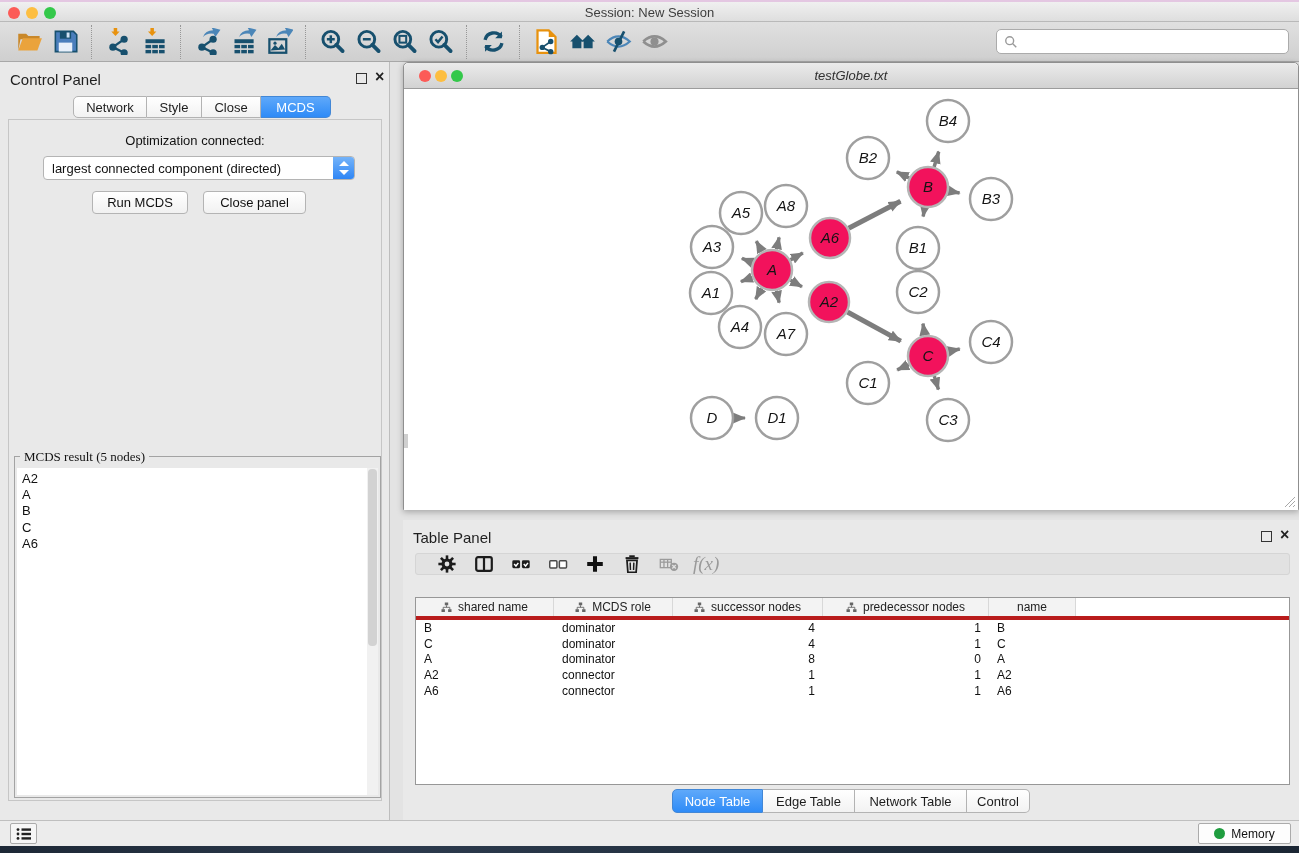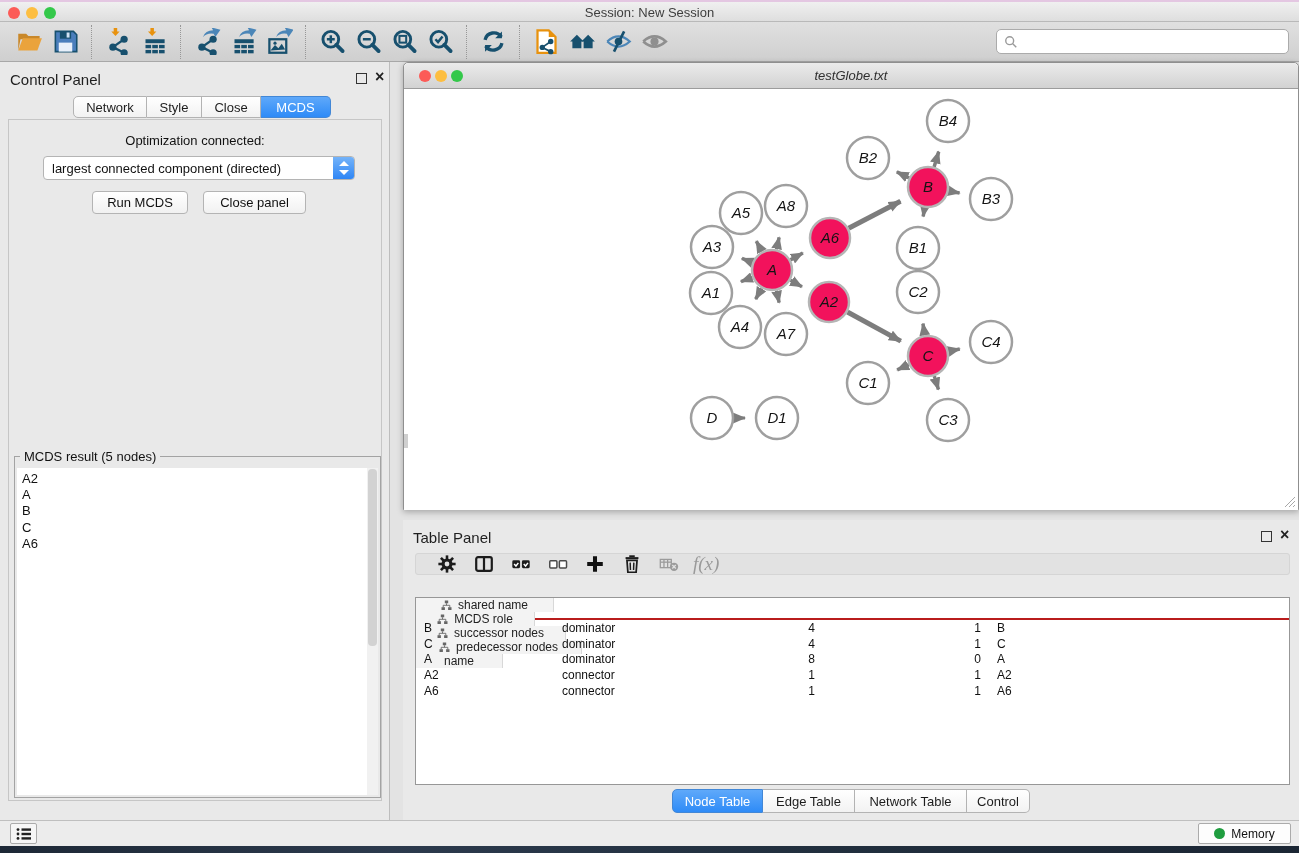--- a/index.html
+++ b/index.html
@@ -62,21 +62,21 @@
   .stepper .dn { bottom:4px; border-top:5px solid #fff; }
   .cp-btn { position:absolute; top:129px; height:23px; background:linear-gradient(#ffffff,#f1f1f1);
     border:1px solid #b4b4b4; border-radius:4px; font-size:13px; color:#111;
     display:flex; align-items:center; justify-content:center; }
   #run-btn { left:92px; width:96px; }
   #closepanel-btn { left:203px; width:103px; }
 
   #mcds-fieldset { position:absolute; left:14px; top:394px; width:367px; height:342px;
     border:1px solid #a3a3a3; }
   #mcds-legend { position:absolute; left:5px; top:-8px; background:#e9e9e9; padding:0 4px;
-    font-size:13px; color:#111; }
+    font-size:13px; color:#111;font-family:Liberation Serif, serif; }
   #mcds-listwrap { position:absolute; left:2px; top:11px; right:2px; bottom:2px; background:#fff; }
   #mcds-list { position:absolute; left:5px; top:3px; font-size:13px; color:#111; line-height:16.2px; }
   #mcds-scroll { position:absolute; right:0; top:0; width:11px; height:100%; background:#f1f1f1; }
   #mcds-thumb { position:absolute; left:1px; top:1px; width:9px; height:54%; background:#d2d2d2; border-radius:4px; }
 
   
   #network-window { position:absolute; left:403px; top:62px; width:896px; height:448px;
     background:#fff; border:1px solid #8f8f8f; box-shadow:0 2px 6px rgba(0,0,0,.28);
     border-radius:5px 5px 0 0;font-style:italic; }
   #nw-titlebar { position:relative; height:26px; background:linear-gradient(#ebebeb,#d2d2d2);
@@ -93,21 +93,21 @@
   #table-panel { position:absolute; left:403px; top:520px; width:896px; height:300px; background:#e9e9e9; }
   #tp-float { left:858px; } #tp-close { left:877px; }
   #tp-toolbar { position:absolute; left:12px; top:33px; width:875px; height:22px;
     background:#e2e2e2; border:1px solid #d5d5d5; border-radius:3px; display:flex; align-items:center; padding-left:12px; }
   .tp-btn { width:37px; height:32px; display:flex; align-items:center; justify-content:center; }
   .tp-btn svg { width:22px; height:22px; }
   .tp-fx { font-family:"Liberation Serif", serif; font-style:italic; font-size:19px; color:#9a9a9a; padding-left:6px; }
 
   #node-table { position:absolute; left:12px; top:77px; width:875px; height:188px;
     background:#fff; border:1px solid #979797; overflow:hidden; }
-  #tbl-head { display:flex; height:22px; border-bottom:2px solid #b91c1c;flex-direction:column; }
+  #tbl-head { display:flex; height:22px; border-bottom:4px solid #b91c1c; }
   .th { background:#f3f3f3; border-right:1px solid #d8d8d8; display:flex; align-items:center;
     justify-content:center; font-size:12px; color:#222; gap:6px; }
   .th svg { width:11px; height:11px; flex:0 0 auto; }
   .tr { display:flex; height:15.8px; align-items:center; }
   .td { font-size:12px; color:#111; padding:0 8px; white-space:nowrap; overflow:hidden; }
   .td.num { text-align:right; }
 
   #table-tabs { left:269px; top:269px; height:24px; }
 
   

